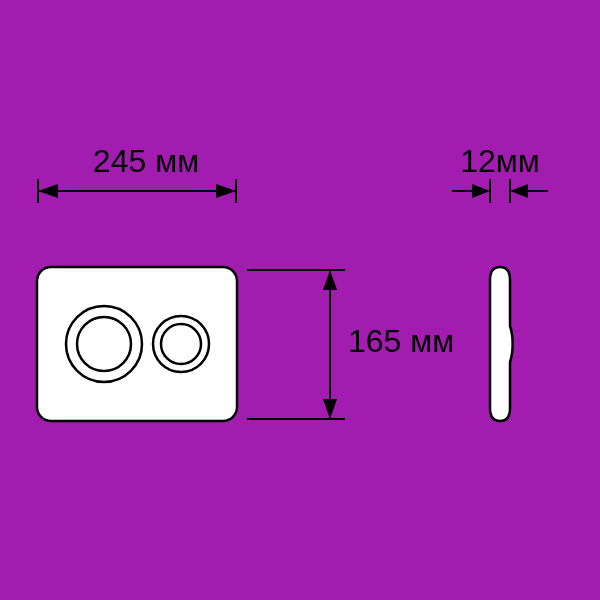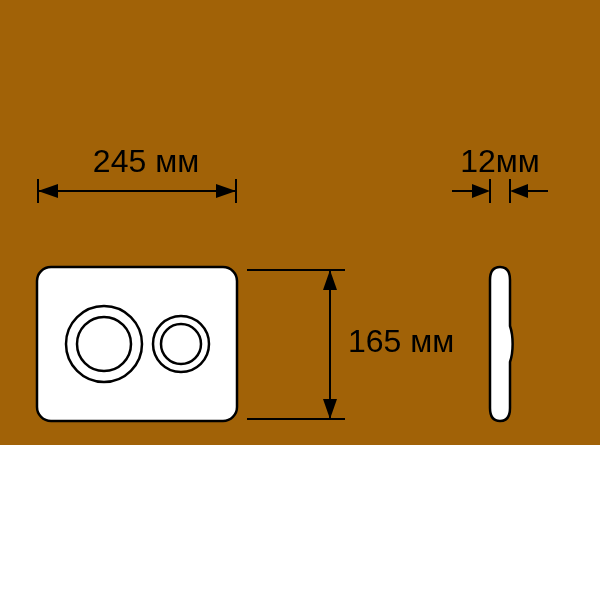--- a/index.html
+++ b/index.html
@@ -6,22 +6,22 @@
     margin: 0;
     padding: 0;
     width: 600px;
     height: 600px;
     background: #ffffff;
     font-family: "Liberation Sans", sans-serif;
   }
   .canvas {
     position: relative;
     width: 600px;
-    height: 445px;
-    background: #a16207;
+    height: 600px;
+    background: #a21caf;
     overflow: hidden;
   }
   svg text {
     font-family: "Liberation Sans", sans-serif;
     font-size: 32px;
     fill: #000000;
   }
 </style>
 </head>
 <body>

